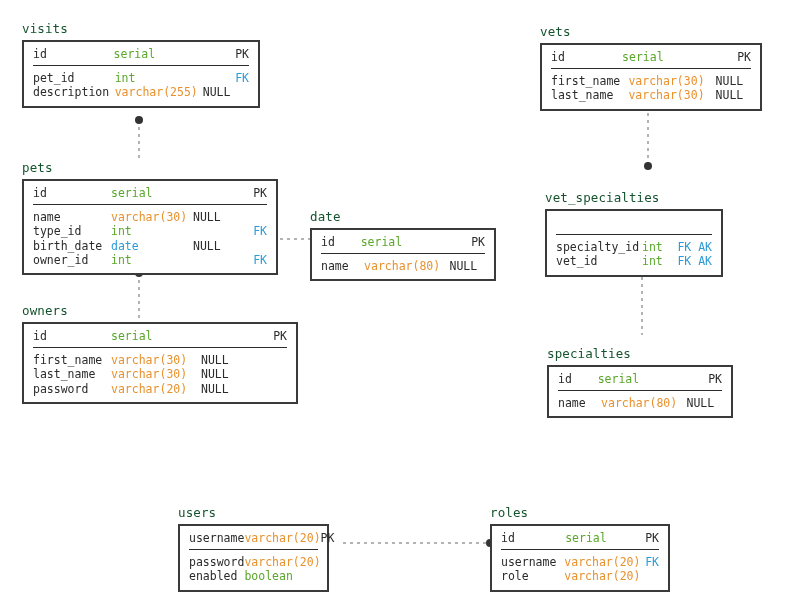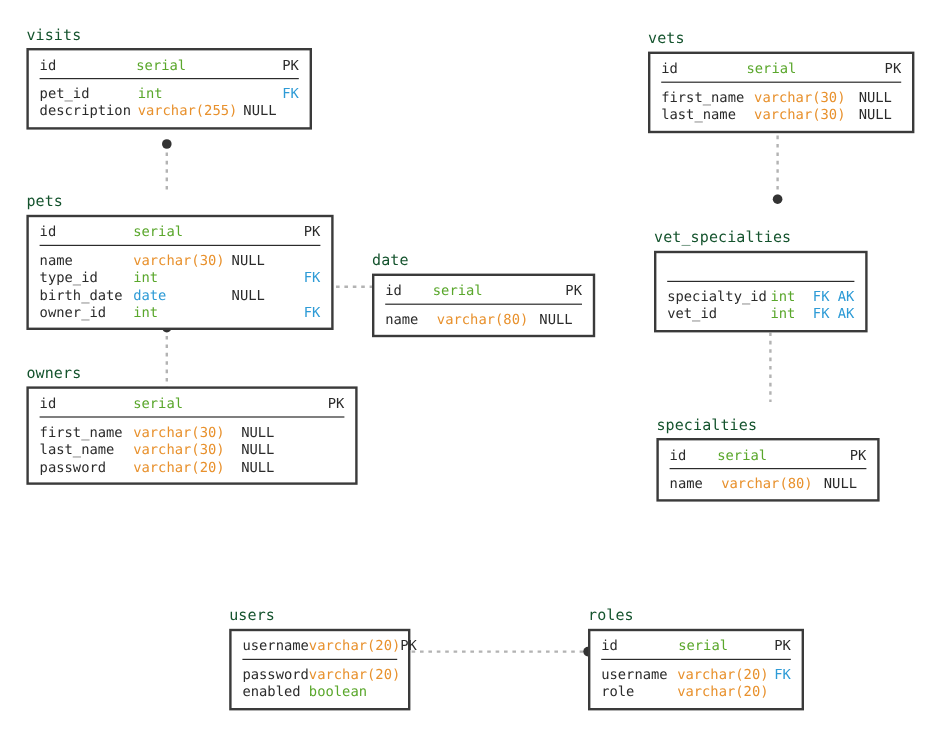--- a/index.html
+++ b/index.html
@@ -414,21 +414,21 @@
             <tr>
               <td class="c-name n-plain">name</td>
               <td class="c-type t-varchar">varchar(80)</td>
               <td class="c-null">NULL</td>
               <td class="c-key"></td>
             </tr>
           </tbody>
         </table>
       </div>
     </div>
-    <div class="entity" style="left: 155px; top: 506px; width: 151px; padding-left: 36px;">
+    <div class="entity" style="left: 142px; top: 506px; width: 151px; padding-left: 36px;">
       <div class="entity-title">users</div>
       <div class="entity-box">
         <table class="cols pk-section">
           <colgroup>
             <col style="width: 72px;">
             <col style="width: 86px;">
             <col>
             <col>
           </colgroup>
           <tbody>

